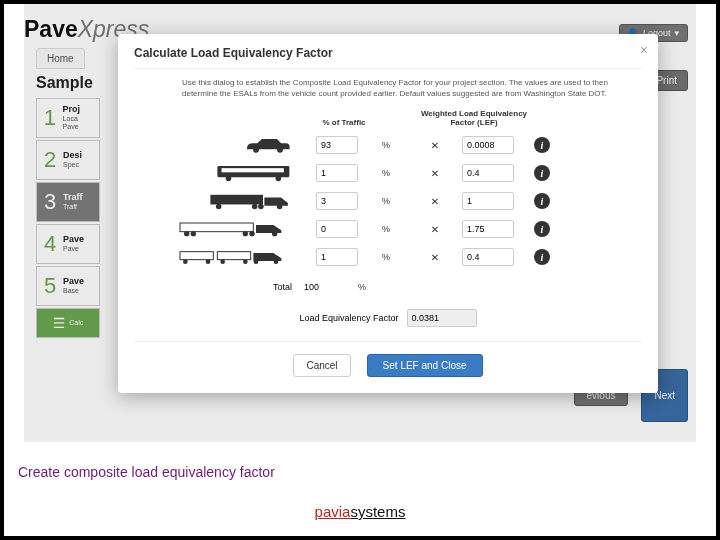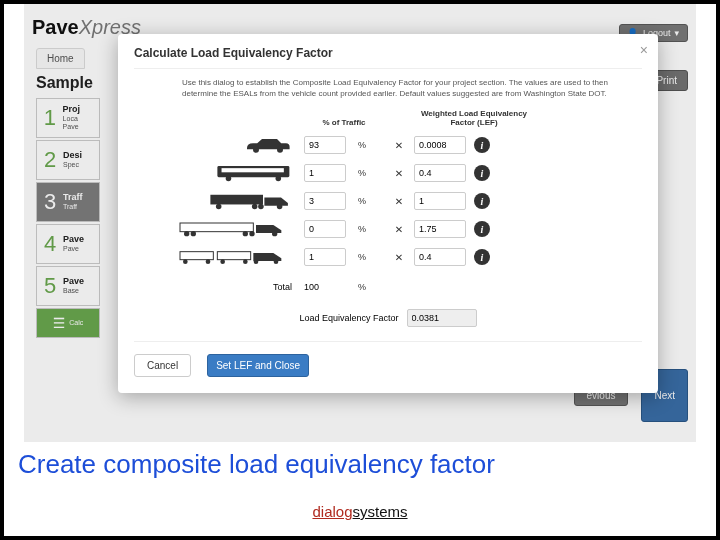--- a/index.html
+++ b/index.html
@@ -1,21 +1,21 @@
 <!DOCTYPE html>
 <html><head>
 <meta charset="utf-8">
 <style>
   * { box-sizing: border-box; margin: 0; padding: 0; font-family: Arial, Helvetica, sans-serif; }
   body { width: 720px; height: 540px; background: #000; position: relative; overflow: hidden; }
   .slide { position: absolute; top: 4px; left: 4px; width: 712px; height: 532px; background: #fff; }
   .app-area { position: absolute; top: 0; left: 20px; right: 20px; height: 438px; background: #fff; }
   .topbar { position: absolute; right: 8px; top: 18px; }
   .logout-btn { background: #7a7a7a; color: #fff; font-size: 9px; padding: 3px 8px; border-radius: 3px; border: 1px solid #5b5b5b; display: inline-flex; align-items: center; gap: 4px;}
-  .logo { position: absolute; left: 8px; top: 12px; font-size: 20px; font-weight: 700; }
+  .logo { position: absolute; left: 0; top: 12px; font-size: 23px; font-weight: 700; }
   .logo .p1 { color: #111; }
   .logo .p2 { color: #7a7a7a; font-weight: 400; font-style: italic; }
   .tabs { position: absolute; left: 12px; top: 44px; font-size: 10px; color: #555; border: 1px solid #ddd; border-radius: 3px 3px 0 0; padding: 4px 10px; background:#fafafa;}
   .sample-hdr { position: absolute; left: 12px; top: 70px; font-size: 16px; font-weight: 700; color: #222; }
   .actions { position: absolute; right: 8px; top: 66px; display: flex; gap: 6px; }
   .grey-btn { background: #737373; color: #fff; font-size: 10px; padding: 4px 10px; border-radius: 3px; border: 1px solid #555;}
   .steps { position: absolute; left: 12px; top: 94px; width: 64px; }
   .step { border: 1px solid #ccc; margin-bottom: 2px; height: 40px; display:flex; align-items:center; padding: 0 4px; gap:4px; background:#fff;}
   .step.active { background: #7d7d7d; color:#fff; }
   .step .num { font-size: 22px; font-weight: 400; color:#6aa84f; width:18px; text-align:center;}
@@ -29,38 +29,38 @@
   .blue-btn { background:#3a6ea8; color:#fff; font-size:10px; padding:20px 12px; border-radius:3px; border:1px solid #2a5788;margin-left:7px;}
   .grey-btn2 { background:#7a7a7a; color:#fff; font-size:10px; padding:4px 12px; border-radius:3px; border:1px solid #5b5b5b;}
 
   
   .backdrop { position:absolute; inset:0; background:rgba(0,0,0,0.08); }
   .modal { position:absolute; left:94px; top:30px; width:540px; background:#fff; border-radius:4px; box-shadow:0 4px 20px rgba(0,0,0,0.3); padding: 12px 16px 16px 16px;}
   .modal h3 { font-size:12px; font-weight:700; color:#333; border-bottom:1px solid #eee; padding-bottom:8px; margin-bottom:8px;}
   .modal .close { position:absolute; right:10px; top:8px; font-size:14px; color:#999; cursor:pointer;}
   .modal .intro { font-size:8px; color:#555; line-height:1.4; margin-bottom:10px; padding-left:48px;}
   .hdr-row { display:grid; grid-template-columns: 170px 80px 30px 120px 30px; align-items:end; font-size:8px; font-weight:700; color:#333; margin-bottom:4px; text-align:center;}
-  .vrow { display:grid; grid-template-columns: 170px 50px 30px 30px 60px 30px; align-items:center; height:28px; gap:0;}
+  .vrow { display:grid; grid-template-columns: 170px 50px 30px 30px 60px 30px; align-items:center; height:28px; gap:12px;}
   .vrow .veh { display:flex; justify-content:flex-end; padding-right:12px;}
   .inp { border:1px solid #ccc; font-size:9px; padding:2px 4px; height:18px; text-align:left; border-radius:2px;}
   .inp.pct { width:42px;}
   .inp.lef { width:52px;}
   .pct-lbl { font-size:9px; color:#333; padding-left:4px;}
   .xicon { font-size:10px; color:#333; text-align:center;}
   .info { width:16px; height:16px; border-radius:50%; background:#333; color:#fff; font-size:10px; font-weight:700; display:inline-flex; align-items:center; justify-content:center; font-family: Georgia, serif; font-style: italic;}
   .total-row { display:grid; grid-template-columns: 170px 50px 30px 30px 60px 30px; align-items:center; height:24px; font-size:9px; margin-top:4px;}
   .total-row .lbl { text-align:right; padding-right:12px;}
   .lef-row { display:flex; align-items:center; justify-content:center; gap:8px; margin-top:10px; font-size:9px;}
   .lef-row .inp { background:#eee; width:70px;}
-  .modal-ftr { display:flex; justify-content:flex-start; gap:16px; margin-top:14px; border-top:1px solid #eee; padding-top:12px;}
+  .modal-ftr { display:flex; justify-content:center; gap:16px; margin-top:14px; border-top:1px solid #eee; padding-top:12px;}
   .btn-cancel { background:#fff; border:1px solid #ccc; color:#333; font-size:10px; padding:5px 12px; border-radius:3px;}
-  .btn-set { background:#3a7cc4; border:1px solid #2d639e; color:#fff; font-size:10px; padding:5px 8px; border-radius:3px;}
+  .btn-set { background:#3a7cc4; border:1px solid #2d639e; color:#fff; font-size:10px; padding:5px 15px; border-radius:3px;}
 
   
-  .caption { position:absolute; left:14px; bottom:56px; font-size:26px; color:#1d4ed8; }
+  .caption { position:absolute; left:14px; bottom:56px; font-size:14px; color:#701a75; }
   .brand { position:absolute; width:100%; bottom:16px; text-align:center; font-size:15px;}
   .brand .b1 { color:#b02a1f; text-decoration: underline;}
   .brand .b2 { color:#111; font-weight:400; text-decoration: underline;}
 
   
   svg.vehicle { height:18px; }
   svg.vehicle.long { height:16px; width:120px;}
 </style>
 </head>
 <body>
@@ -236,15 +236,15 @@
 
       <div class="modal-ftr">
         <button class="btn-cancel">Cancel</button>
         <button class="btn-set">Set LEF and Close</button>
       </div>
     </div>
   </div>
 
   <div class="caption">Create composite load equivalency factor</div>
   <div class="brand">
-    <span class="b1">dialog</span><span class="b2">systems</span>
+    <span class="b1">pavia</span><span class="b2">systems</span>
   </div>
 </div>
 
 </body></html>

